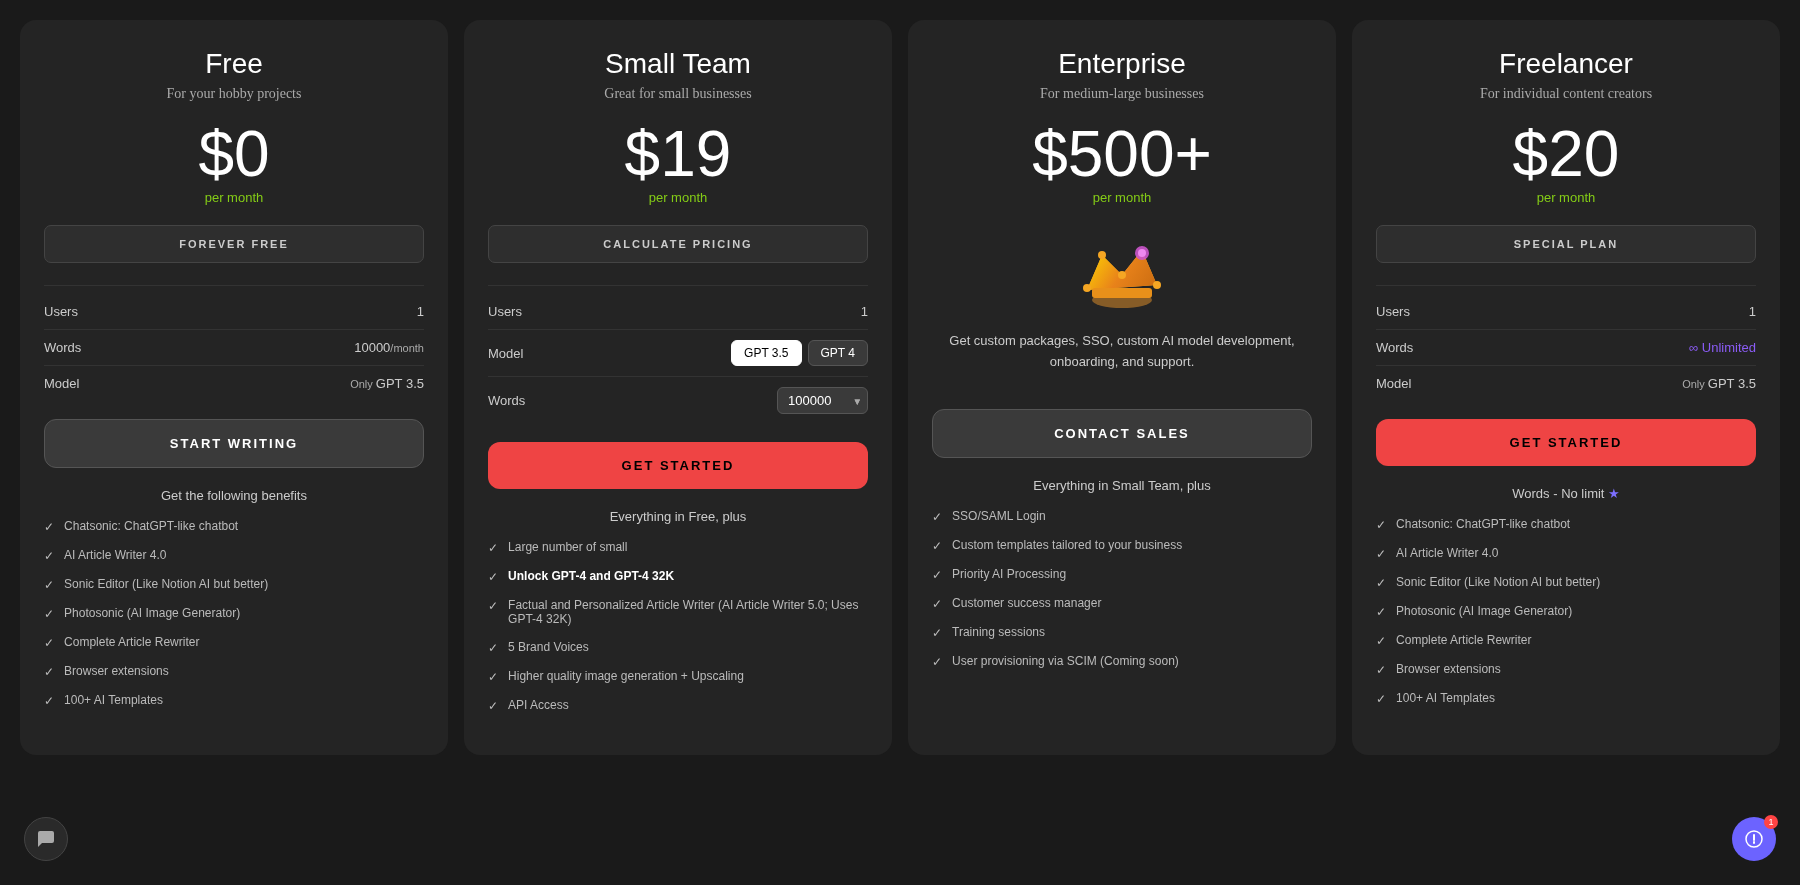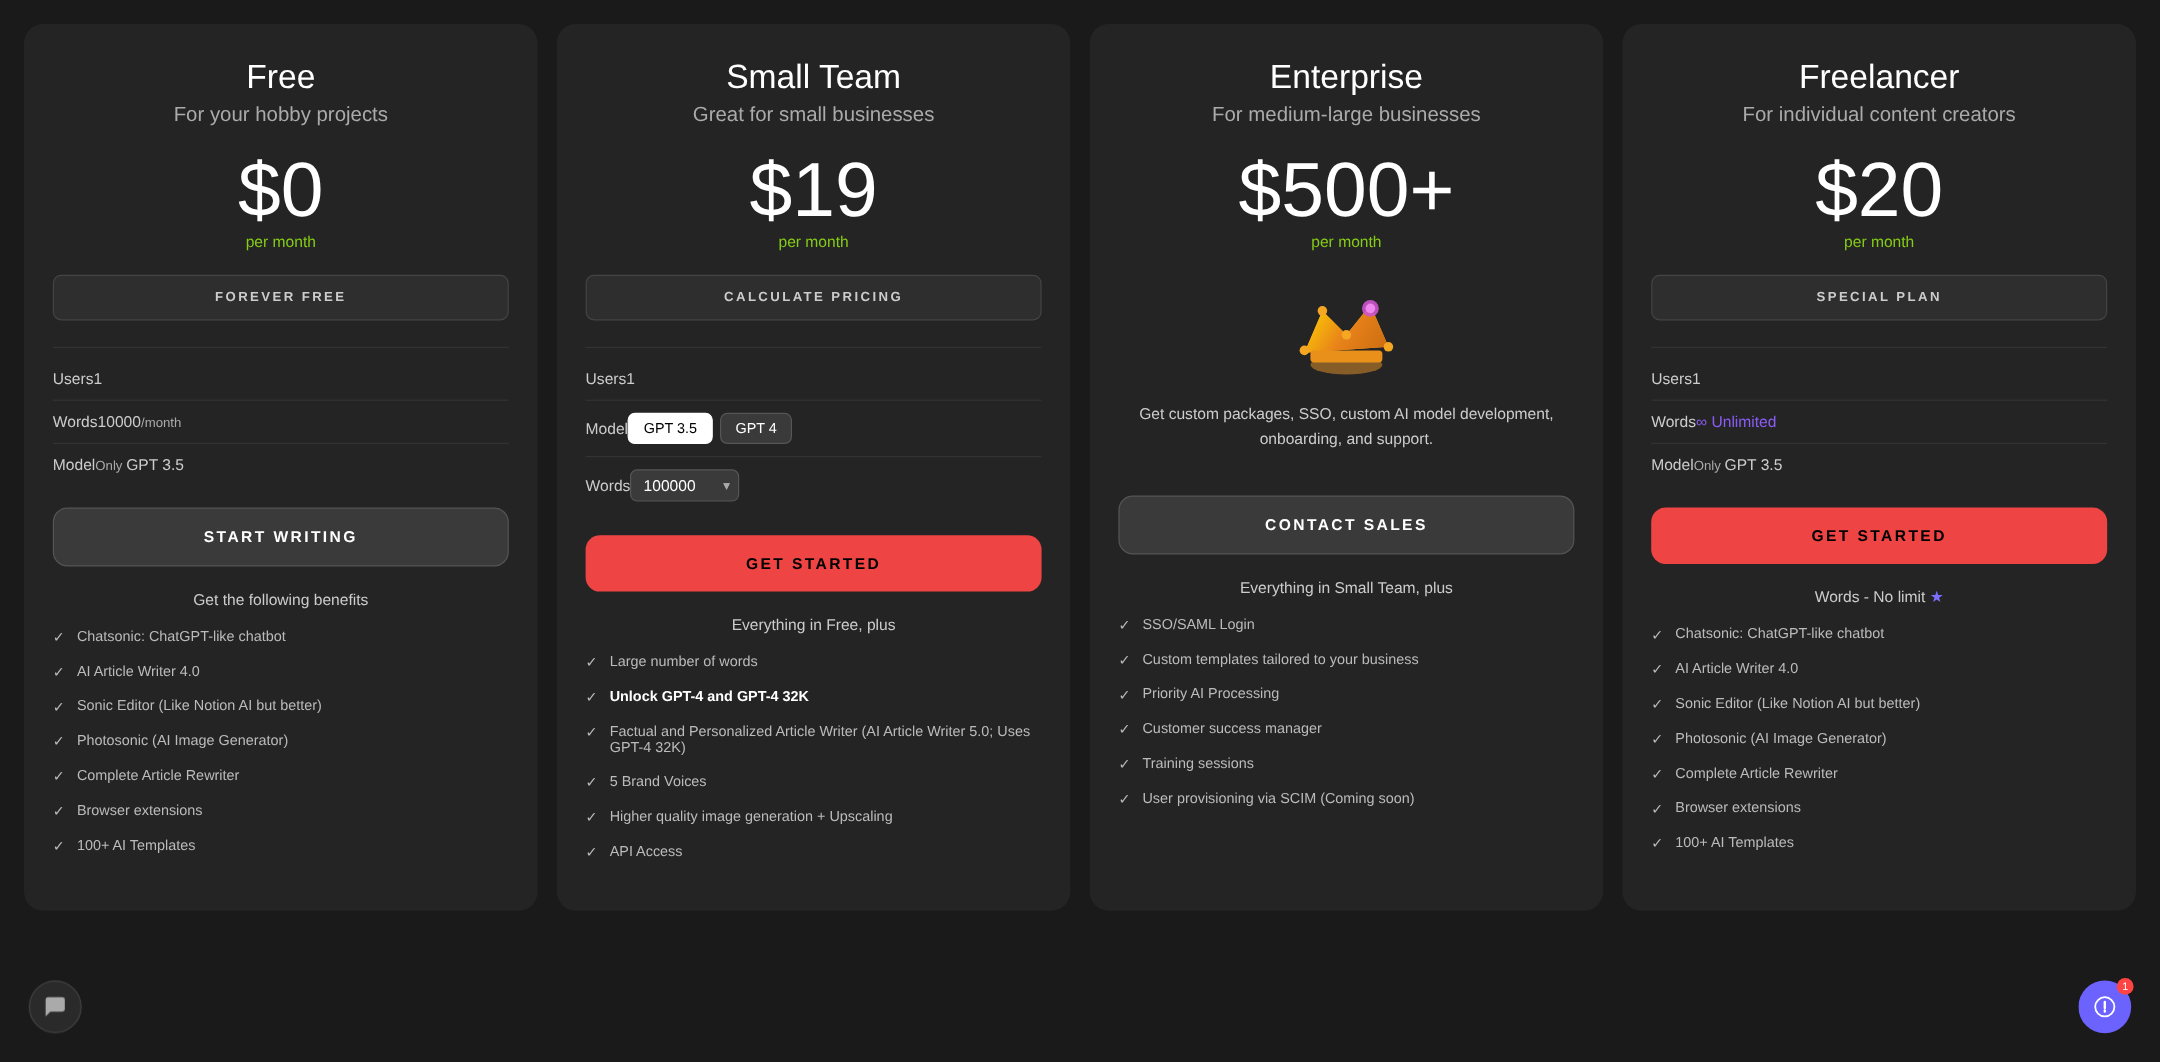--- a/index.html
+++ b/index.html
@@ -28,24 +28,25 @@
       flex-direction: column;
       gap: 0;
     }
     .plan-name {
       font-size: 28px;
       font-weight: 300;
       text-align: center;
       margin-bottom: 6px;
     }
     .plan-tagline {
-      font-size: 17px;
+      font-size: 14px;
       color: #aaa;
       text-align: center;
       margin-bottom: 20px;
+      font-family: Liberation Serif, serif;
     }
     .plan-price {
       font-size: 64px;
       font-weight: 300;
       text-align: center;
       line-height: 1;
       margin-bottom: 4px;
     }
     .plan-price-period {
       font-size: 13px;
@@ -60,20 +61,21 @@
       text-align: center;
       padding: 12px;
       font-size: 11px;
       letter-spacing: 2px;
       font-weight: 600;
       color: #ccc;
       margin-bottom: 18px;
     }
     .plan-row {
       display: flex;
+      justify-content: space-between;
       align-items: center;
       padding: 10px 0;
       border-bottom: 1px solid #333;
       font-size: 13px;
     }
     .plan-row:last-of-type {
       border-bottom: none;
     }
     .plan-row-label { color: #ccc; }
     .plan-row-value { color: #ccc; font-size: 13px; }
@@ -320,21 +322,21 @@
           </select>
           <span style="position:absolute;right:8px;top:50%;transform:translateY(-50%);pointer-events:none;color:#aaa;font-size:11px;">▾</span>
         </div>
       </div>
     </div>
     <button class="plan-cta cta-light">GET STARTED</button>
     <div class="benefits-title">Everything in Free, plus</div>
     <div>
       <div class="benefit-item">
           <span class="benefit-check">✓</span>
-          <span>Large number of words</span>
+          <span>Large number of small</span>
         </div>
       <div class="benefit-item">
           <span class="benefit-check">✓</span>
           <span class="benefit-text-bold">Unlock GPT-4 and GPT-4 32K</span>
         </div>
       <div class="benefit-item">
           <span class="benefit-check">✓</span>
           <span>Factual and Personalized Article Writer (AI Article Writer 5.0; Uses GPT-4 32K)</span>
         </div>
       <div class="benefit-item">

